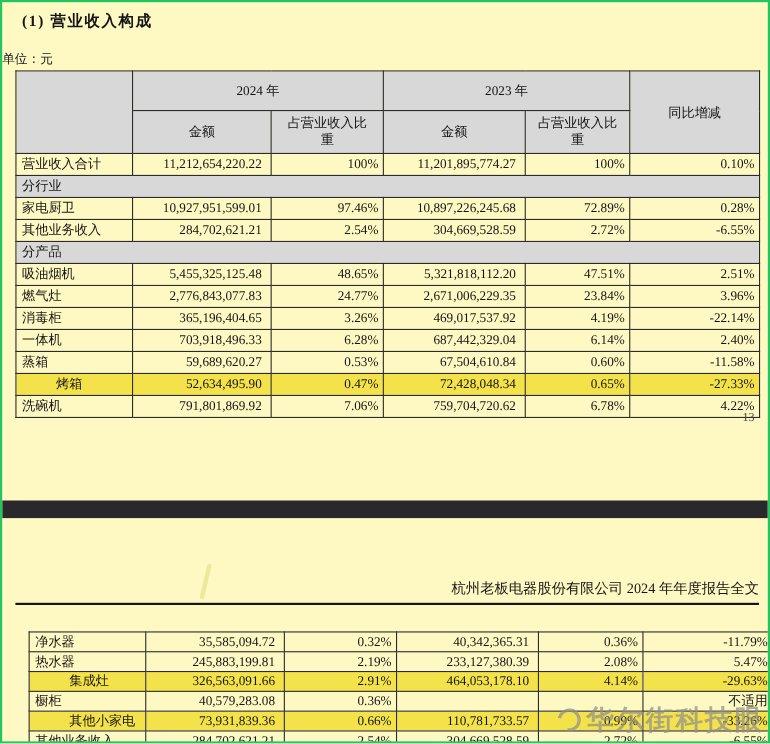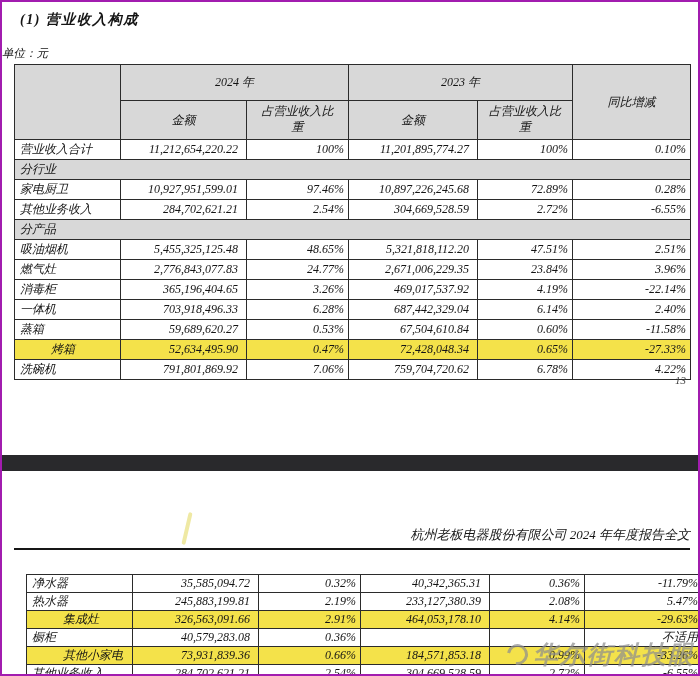--- a/index.html
+++ b/index.html
@@ -1,20 +1,20 @@
 <!DOCTYPE html>
 <html><head>
 <meta charset="utf-8">
 <style>
   * { margin:0; padding:0; box-sizing:border-box; }
   html,body { background:#e8edf5; }
   .page {
     position:relative; width:700px; height:676px; overflow:hidden;
-    background:#ffffff; border:2px solid #a21caf;
-    font-family:"Liberation Serif","DejaVu Serif",serif; color:#141414;font-style:italic;
+    background:#fef9c3; border:2px solid #22c55e;
+    font-family:"Liberation Serif","DejaVu Serif",serif; color:#141414;
   }
   .title { font-size:14px; font-weight:bold; margin:9px 0 0 18px; letter-spacing:1.5px; }
   .unit { text-align:left; margin:17px 12px 3px 0; font-size:11.5px; }
   table { border-collapse:collapse; table-layout:fixed; width:676px; margin-left:12px;
           font-size:12px; border:1.5px solid #2b2b2b; }
   td,th { border:1px solid #2b2b2b; padding:0 5px; overflow:hidden; white-space:nowrap; }
   th { background:#d8d8d8; font-weight:normal; text-align:center; }
   thead tr.hr1 th { height:36px; }
   thead tr.hr2 th { height:39px; white-space:normal; }
   .wrapn { display:inline-block; max-width:74px; word-break:break-all; line-height:1.3; }
@@ -207,21 +207,21 @@
           <td class="num">40,579,283.08</td>
           <td class="pct">0.36%</td>
           <td class="num"></td>
           <td class="pct"></td>
           <td class="pct">不适用</td>
         </tr>
         <tr class="hl">
           <td class="lbl">其他小家电</td>
           <td class="num">73,931,839.36</td>
           <td class="pct">0.66%</td>
-          <td class="num">184,571,853.18</td>
+          <td class="num">110,781,733.57</td>
           <td class="pct">0.99%</td>
           <td class="pct">-33.26%</td>
         </tr>
         <tr>
           <td class="lbl">其他业务收入</td>
           <td class="num">284,702,621.21</td>
           <td class="pct">2.54%</td>
           <td class="num">304,669,528.59</td>
           <td class="pct">2.72%</td>
           <td class="pct">-6.55%</td>

